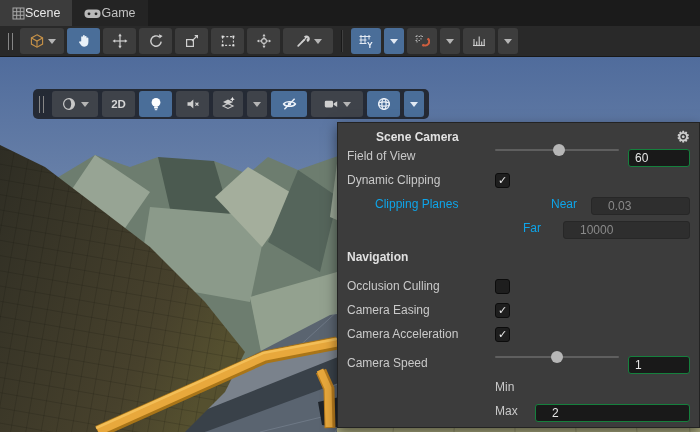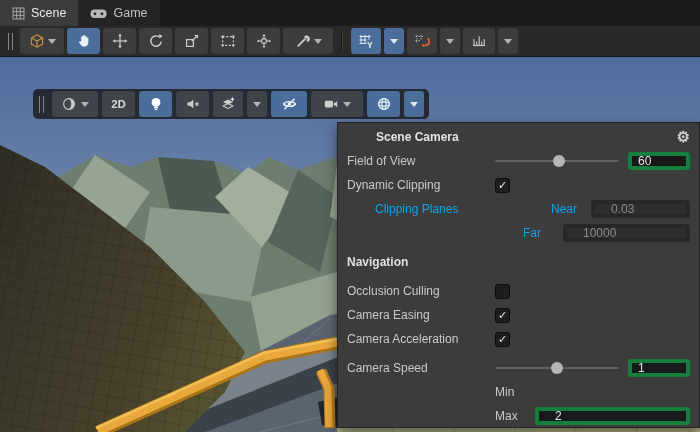--- a/index.html
+++ b/index.html
@@ -1,21 +1,21 @@
 <!DOCTYPE html>
 <html><head>
 <meta charset="utf-8">
 <style>
   * { box-sizing: border-box; margin: 0; padding: 0; }
   html,body { width:700px; height:432px; overflow:hidden; }
   body { font-family:"Liberation Sans", sans-serif; background:#282828; position:relative; }
 
   
   .tabbar { height:26px; background:#1b1b1b; display:flex; align-items:stretch; }
-  .tab { display:flex; align-items:center; gap:6px; padding:0 12px; font-size:12.5px; color:#c2c2c2; background:#242424; cursor:default; }
+  .tab { display:flex; align-items:center; padding:0 12px; font-size:12.5px; color:#c2c2c2; background:#242424; cursor:default; }
   .tab.active { background:#3c3c3c; color:#e8e8e8; }
 
   
   .toolbar { height:31px; background:#292929; border-bottom:1px solid #181818; display:flex; align-items:center; gap:3px; padding:0 4px; }
   .grip { width:5px; height:17px; border-left:1px solid #868686; border-right:1px solid #868686; margin:0 4px; }
   .tbtn { height:26px; min-width:33px; padding:0 4px; display:flex; align-items:center; justify-content:center; gap:3px; background:#3d3d3d; border-radius:3px; }
   .tbtn.active { background:#4a6e99; }
   .tbtn.narrow { min-width:20px; }
   .dd { width:0; height:0; border-left:4px solid transparent; border-right:4px solid transparent; border-top:5px solid #b5b5b5; }
   .active > .dd { border-top-color:#e2eaf4; }
@@ -28,31 +28,31 @@
   .ovbar { position:absolute; left:33px; top:89px; z-index:20; display:flex; align-items:center; gap:4px; background:rgba(30,32,38,0.88); padding:2px 5px 2px 2px; border-radius:5px; }
   .obtn { height:26px; min-width:33px; padding:12px 5px; display:flex; align-items:center; justify-content:center; gap:4px; background:#3f434a; border-radius:3px; color:#d6d6d6; font-size:11.5px; font-weight:bold; }
   .obtn.active { background:#4a6e99; color:#f2f6fb; }
   .obtn.narrow { min-width:20px; }
 
   
   .panel { position:absolute; left:337px; top:122px; width:363px; height:306px; background:#3c3c3c; border:1px solid #232323; box-shadow:0 5px 12px rgba(0,0,0,.5); z-index:30; font-size:12px; color:#c9c9c9; padding-top:1px; }
   .p-header { height:25px; display:flex; align-items:center; padding:0 9px; font-weight:bold; color:#e2e2e2;margin-left:29px; }
   .p-header .sp { flex:1; }
   .gear { font-size:15px; color:#cdcdcd; line-height:1; }
-  .row { height:24px; display:flex; align-items:center; padding:0 9px; }
+  .row { height:24px; display:flex; align-items:flex-start; padding:0 9px; }
   .lbl { width:148px; flex:none; white-space:nowrap; overflow:hidden; }
   .sublbl { width:40px; flex:none; }
   .dim { color:#0ea5e9;margin-left:28px; }
   .nav-h { font-weight:bold; color:#e0e0e0; }
   .mt { margin-top:5px; }
   .cb { width:15px; height:15px; flex:none; background:#1e1e1e; border:1px solid #0c0c0c; border-radius:3px; display:flex; align-items:center; justify-content:center; font-size:11px; color:#ececec; }
   .slider { flex:1; height:2px; background:#5f5f5f; border-radius:1px; position:relative; margin-right:9px; }
   .knob { position:absolute; top:-5px; width:12px; height:12px; border-radius:50%; background:#b6b6b6; }
   .k52 { left:calc(52% - 6px); } .k50 { left:calc(50% - 6px); }
-  .field { height:18px; background:#191919; border:4px solid #15803d; border-radius:3px; color:#e6e6e6; font-size:12px; font-family:"Liberation Sans",sans-serif; padding:0 6px; outline:none; }
+  .field { height:18px; background:#191919; border:1px solid #15803d; border-radius:3px; color:#e6e6e6; font-size:12px; font-family:"Liberation Sans",sans-serif; padding:0 6px; outline:none; }
   .field.grow { flex:1; min-width:0;padding-left:16px; }
   .field.val { width:62px; flex:none; }
   .field.off { background:#2e2e2e; border-color:#272727; color:#8a8a8a; }
   svg.icon { display:block; }
 </style>
 </head>
 <body>
 
 <div class="tabbar">
   <div class="tab active">

